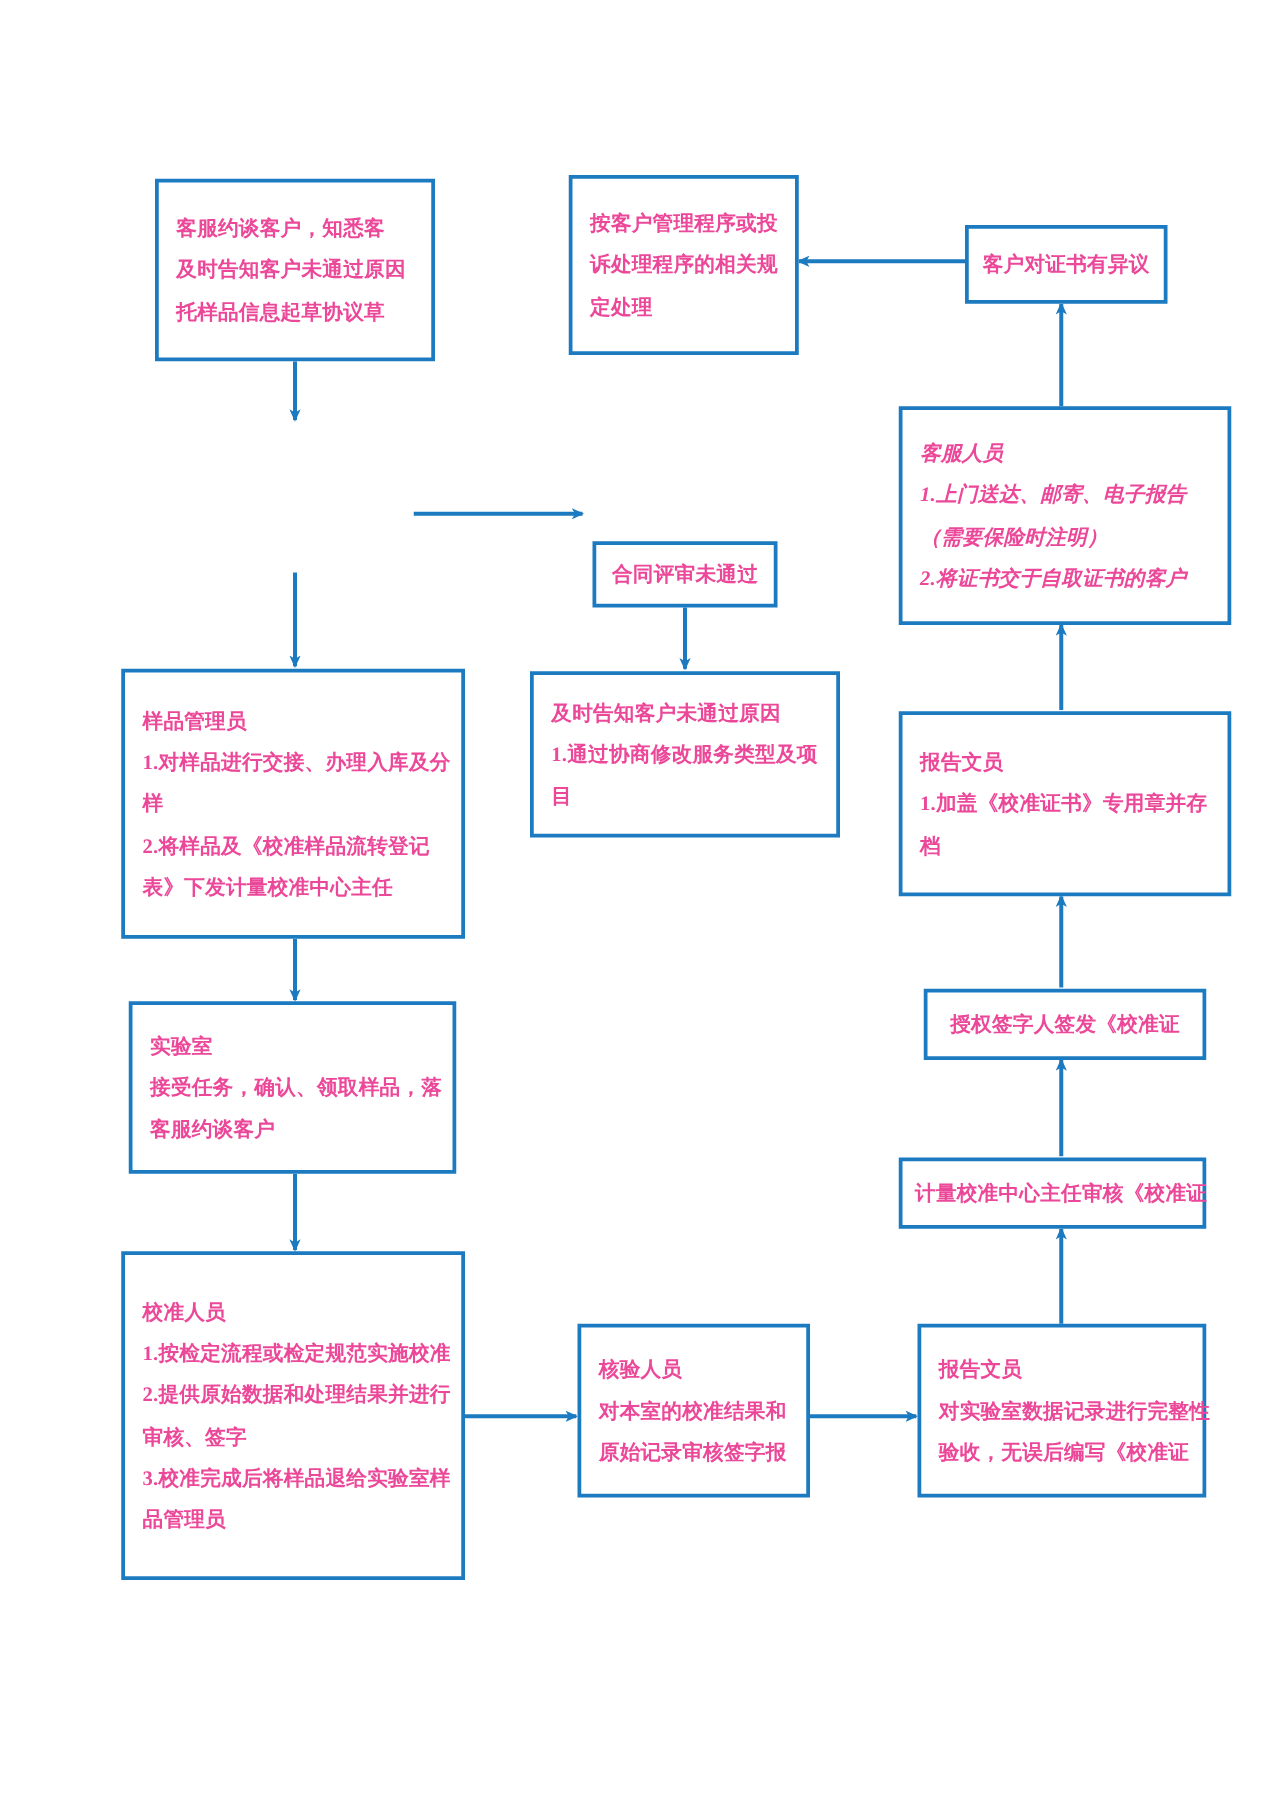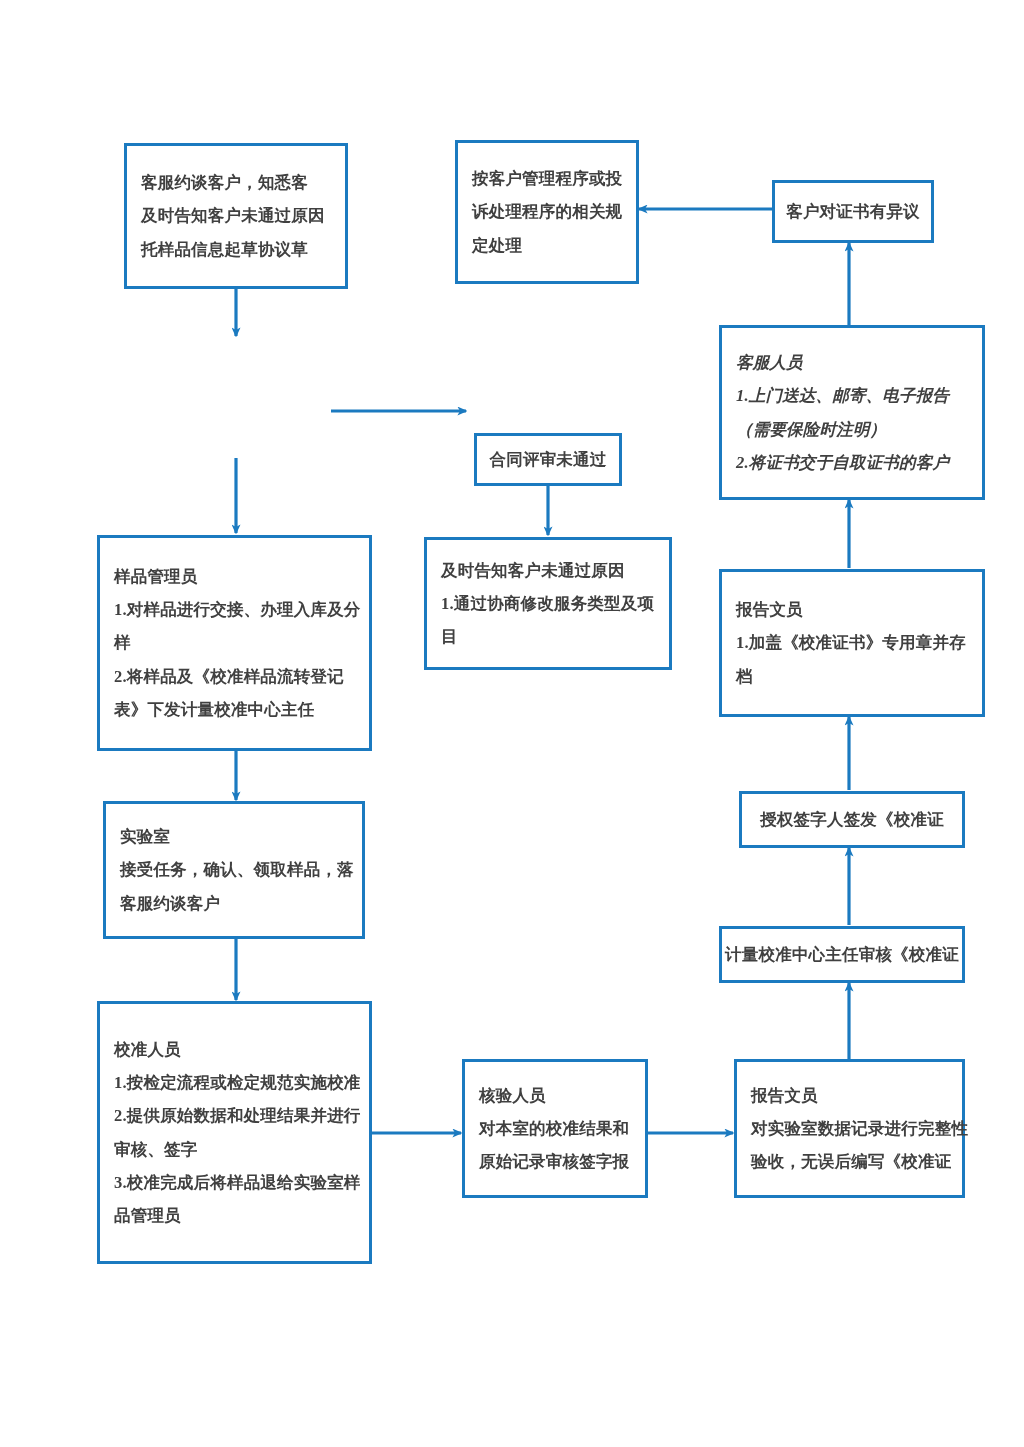--- a/index.html
+++ b/index.html
@@ -24,28 +24,27 @@
     border: 3px solid #1b7ac0;
     display: flex;
     flex-direction: column;
     justify-content: center;
     padding: 8px 14px;
     z-index: 2;
   }
   .node .line {
     font-size: 16.5px;
     line-height: 2.02;
-    color: #404040;
+    color: #ec4899;
     white-space: nowrap;
     font-weight: 600;
     letter-spacing: 0.2px;
   }
   .node.single {
     justify-content: center;
-    align-items: center;
     padding: 6px 10px;
   }
   .node.single .line {
     text-align: center;
   }
   svg.wires {
     position: absolute;
     left: 0;
     top: 0;
     width: 1024px;

